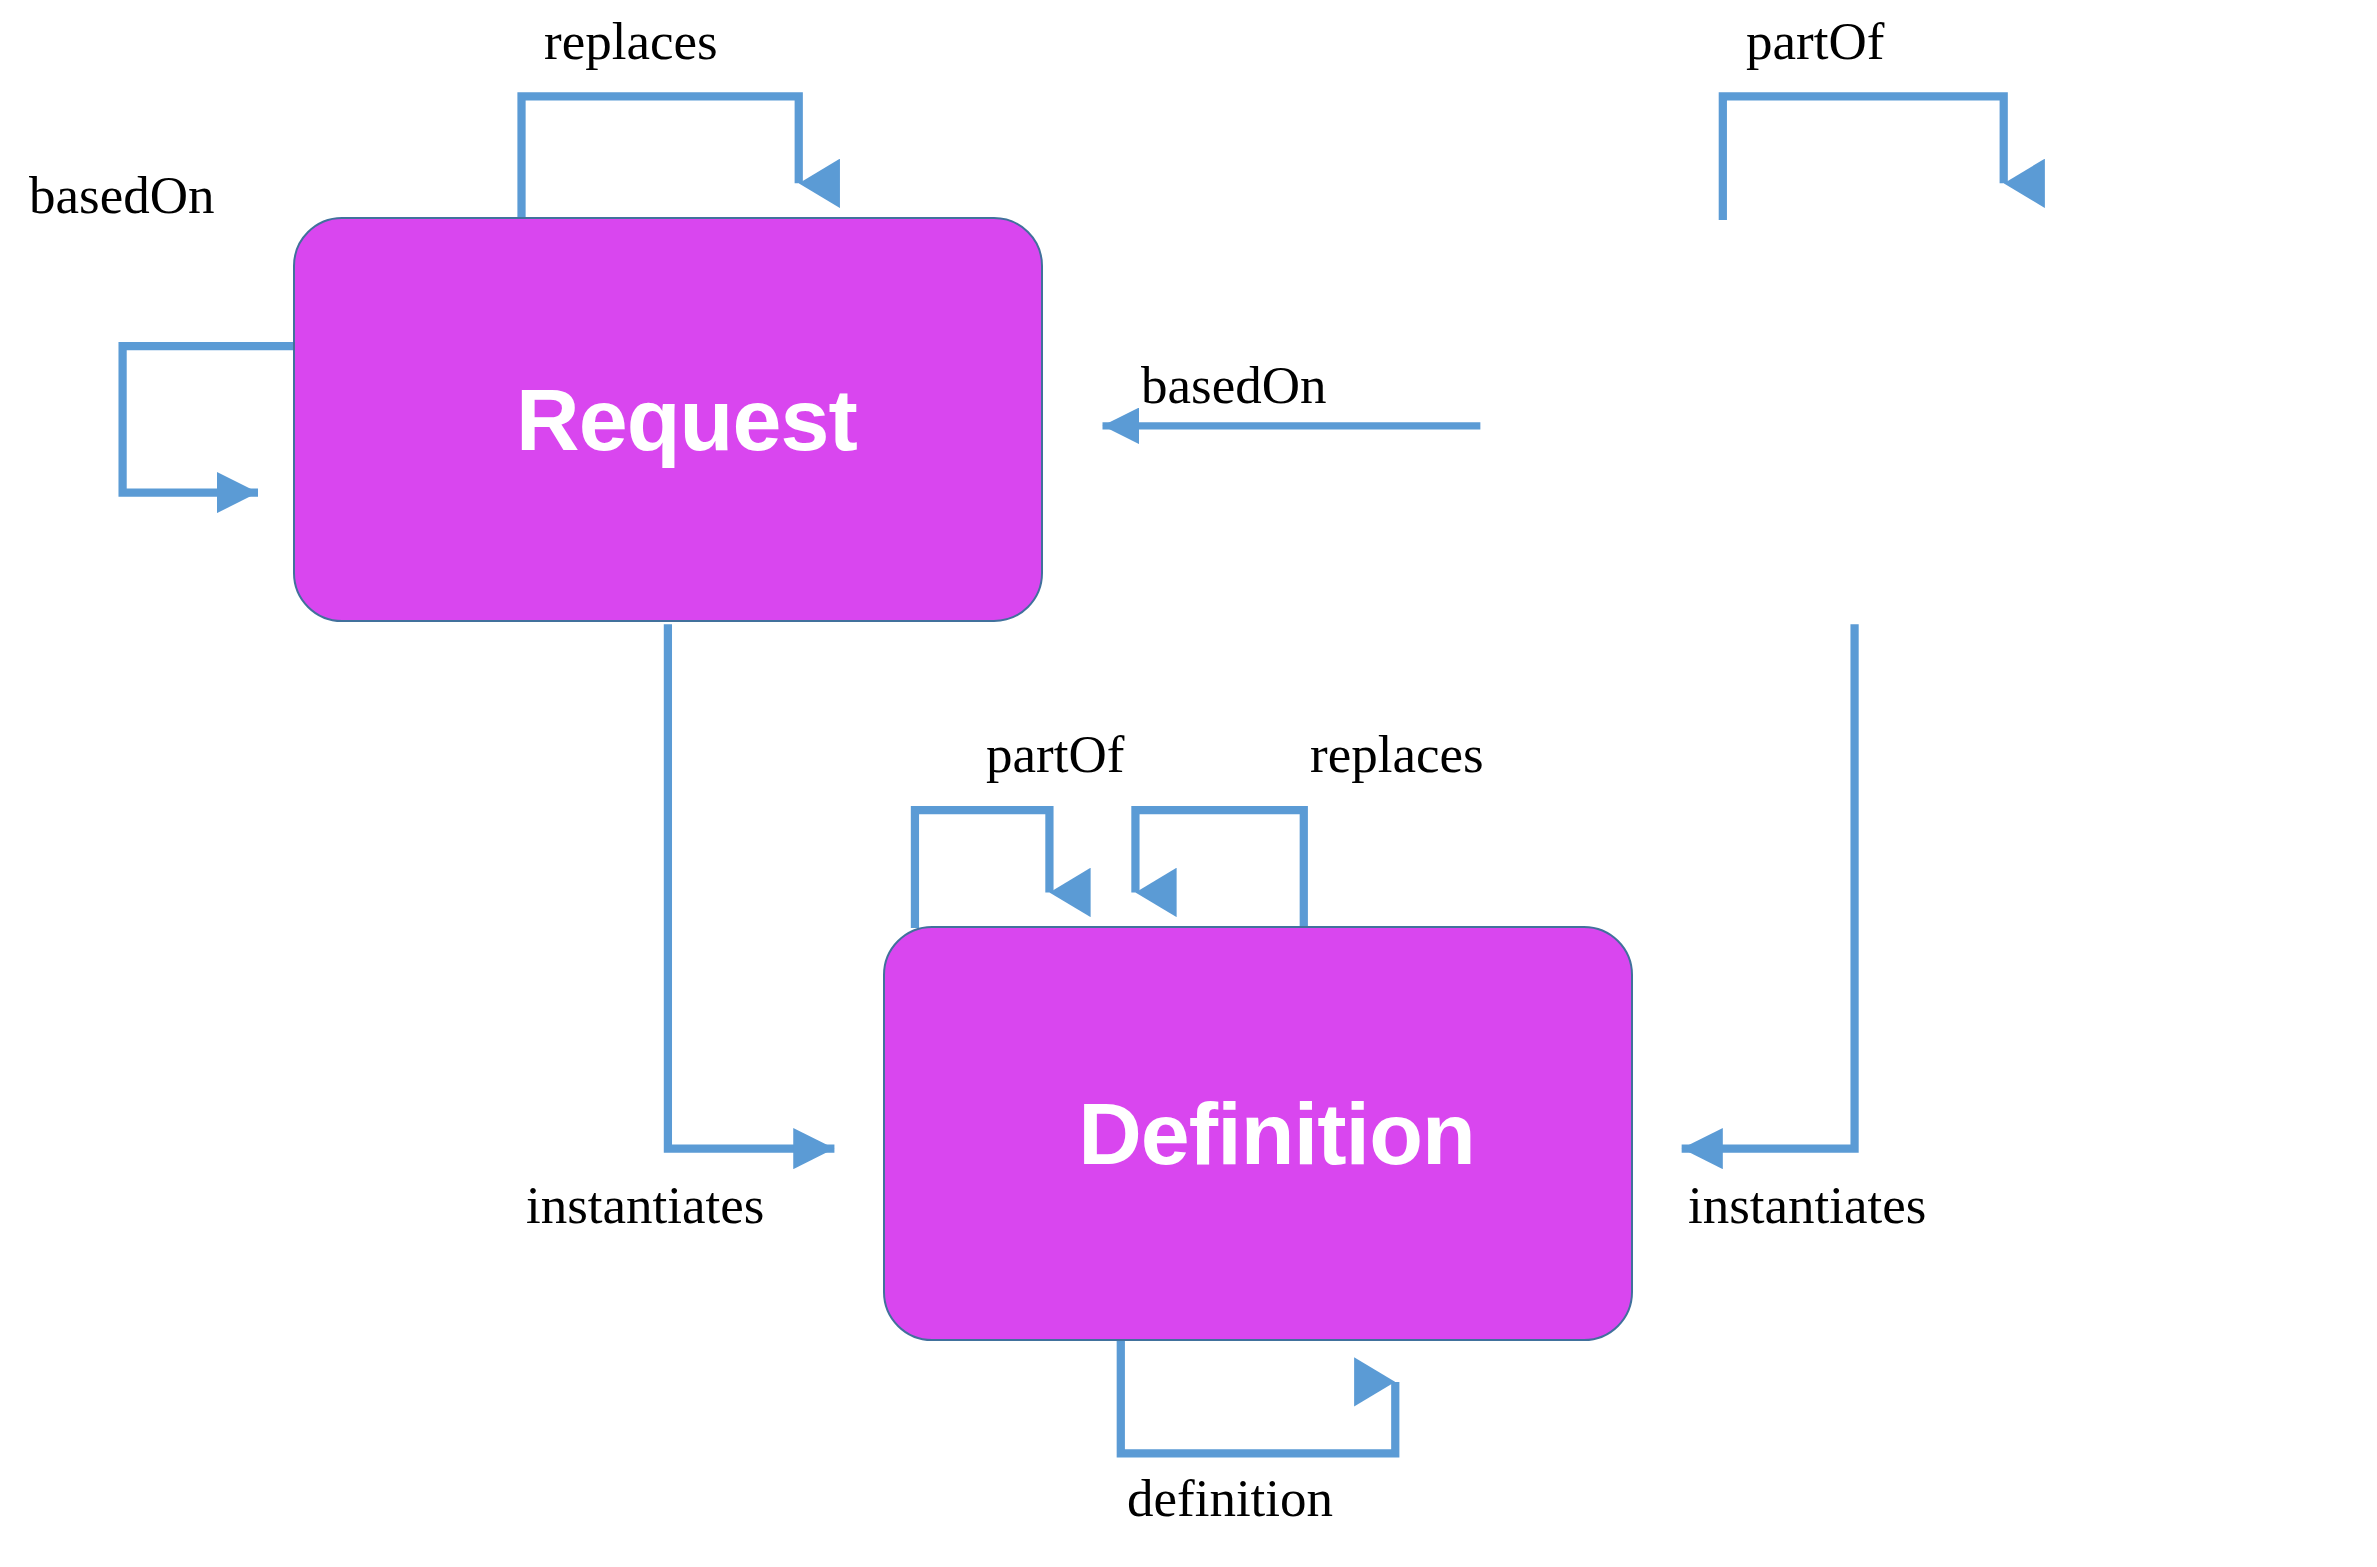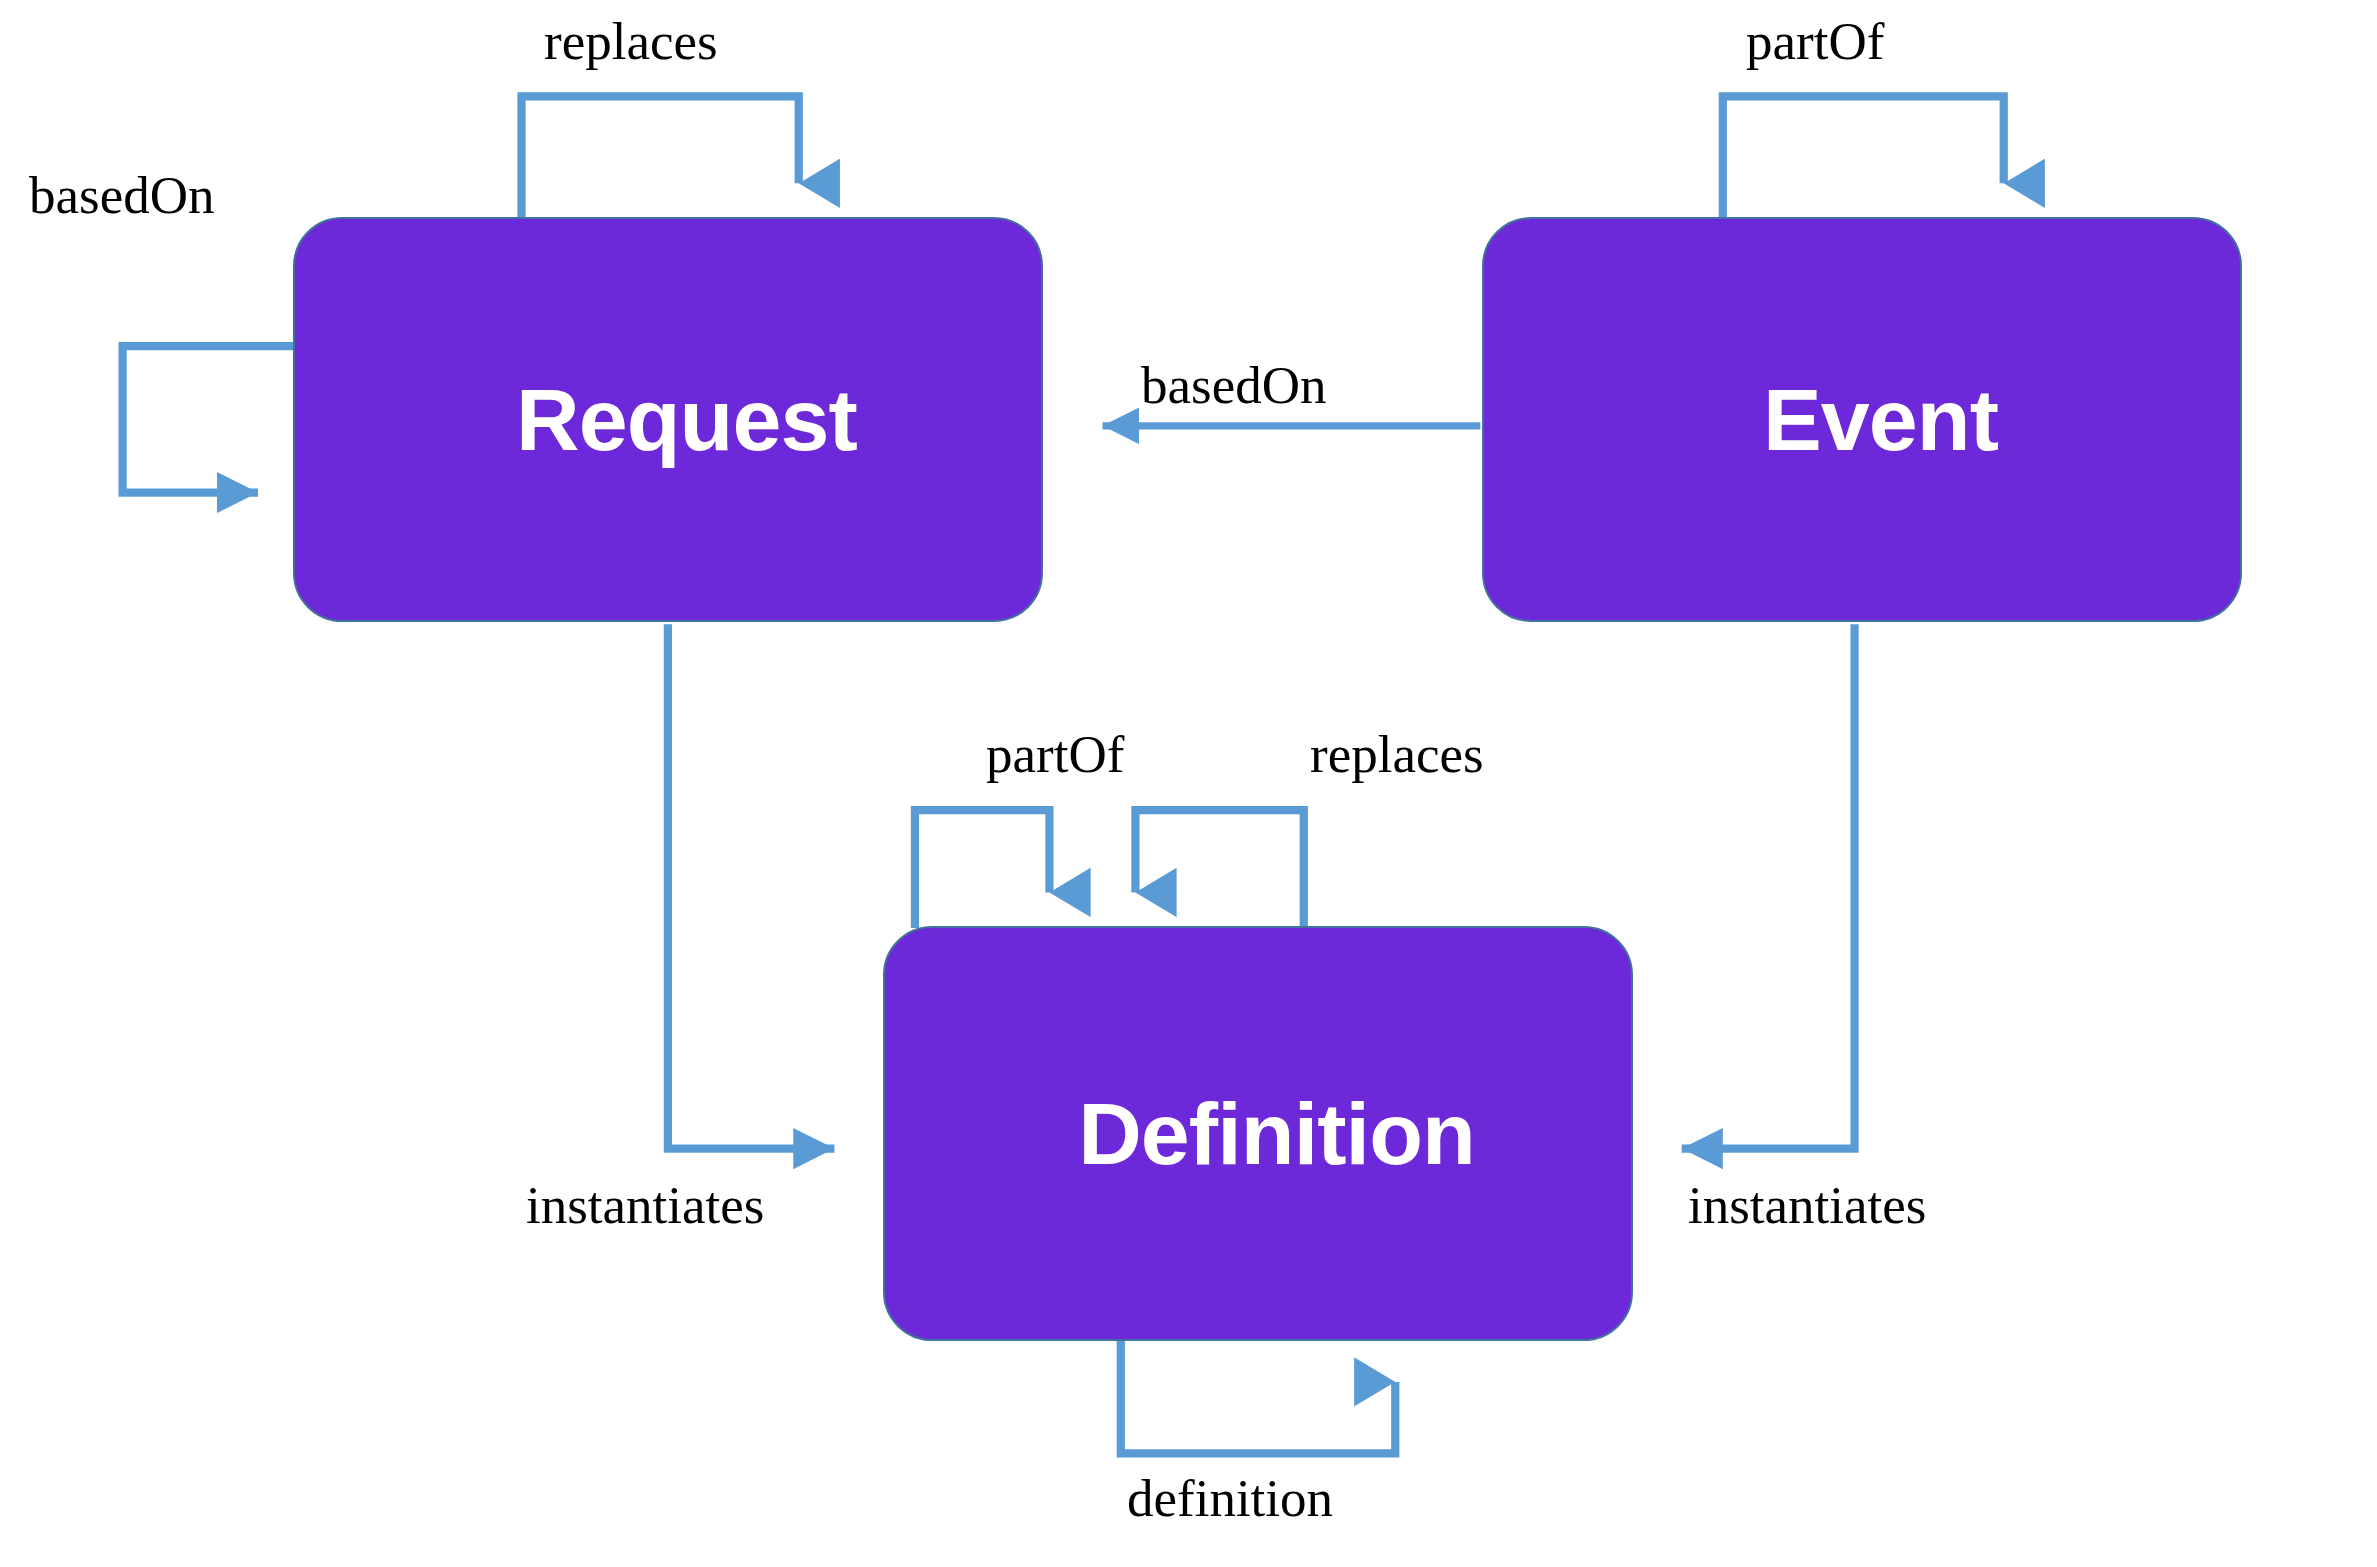--- a/index.html
+++ b/index.html
@@ -20,21 +20,21 @@
   #diagram-svg {
     position: absolute;
     left: 0;
     top: 0;
     width: 2377px;
     height: 1568px;
   }
   .node-box {
     position: absolute;
     box-sizing: border-box;
-    background: #6d28d9;
+    background: #d946ef;
     border: 2.7px solid #41719C;
     border-radius: 49px;
     display: flex;
     align-items: center;
     justify-content: center;
     z-index: 3;
     padding-left: 37px;
   }
   .node-label {
     color: #FFFFFF;
@@ -96,23 +96,20 @@
 
       <path d="M 1225 1463 L 1225 1588 L 1525 1588 L 1525 1510" marker-end="url(#arrow-up)"></path>
 
     </g>
   </svg>
 
   <div class="node-box" style="left:293px; top:217px; width:750px; height:405px;">
     <span class="node-label">Request</span>
   </div>
 
-  <div class="node-box" style="left:1482px; top:217px; width:760px; height:405px;">
-    <span class="node-label">Event</span>
-  </div>
 
   <div class="node-box" style="left:883px; top:926px; width:750px; height:415px;">
     <span class="node-label">Definition</span>
   </div>
 
   <div class="edge-label" style="left:544px; top:14.6px;">replaces</div>
 
   <div class="edge-label" style="left:29px; top:169px;">basedOn</div>
 
   <div class="edge-label" style="left:1746px; top:14.6px;">partOf</div>

